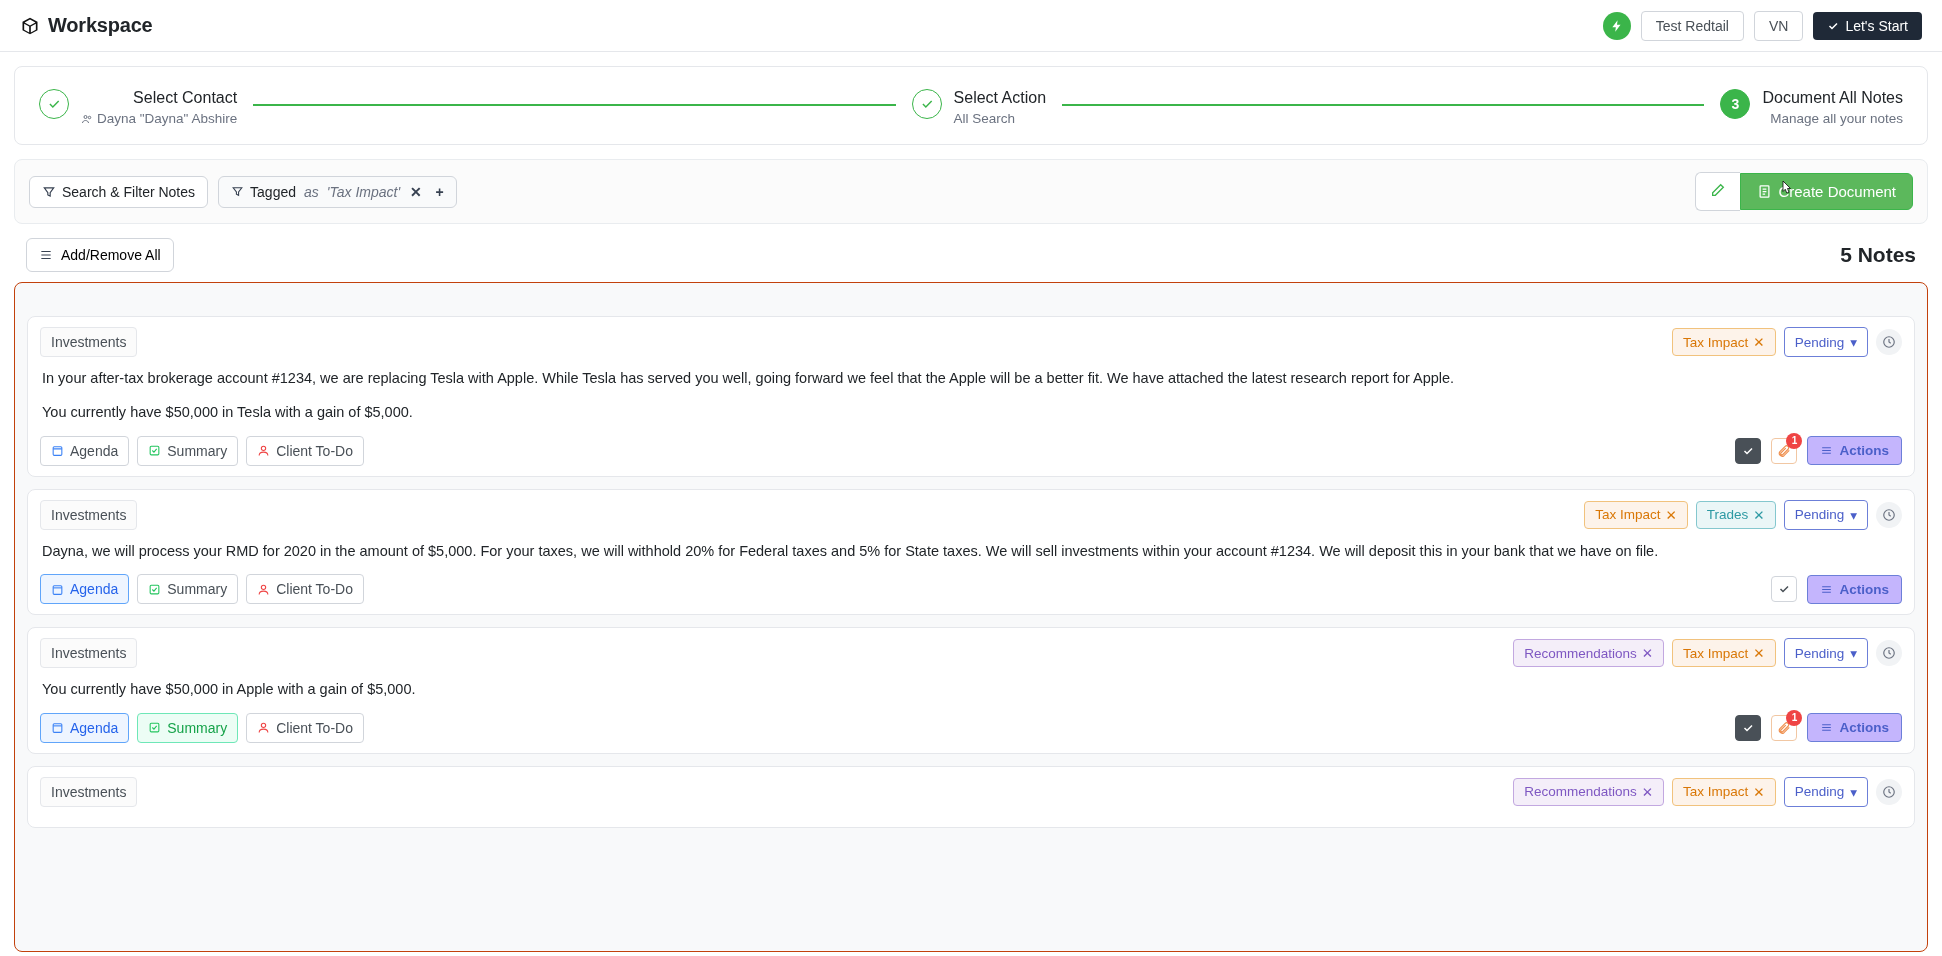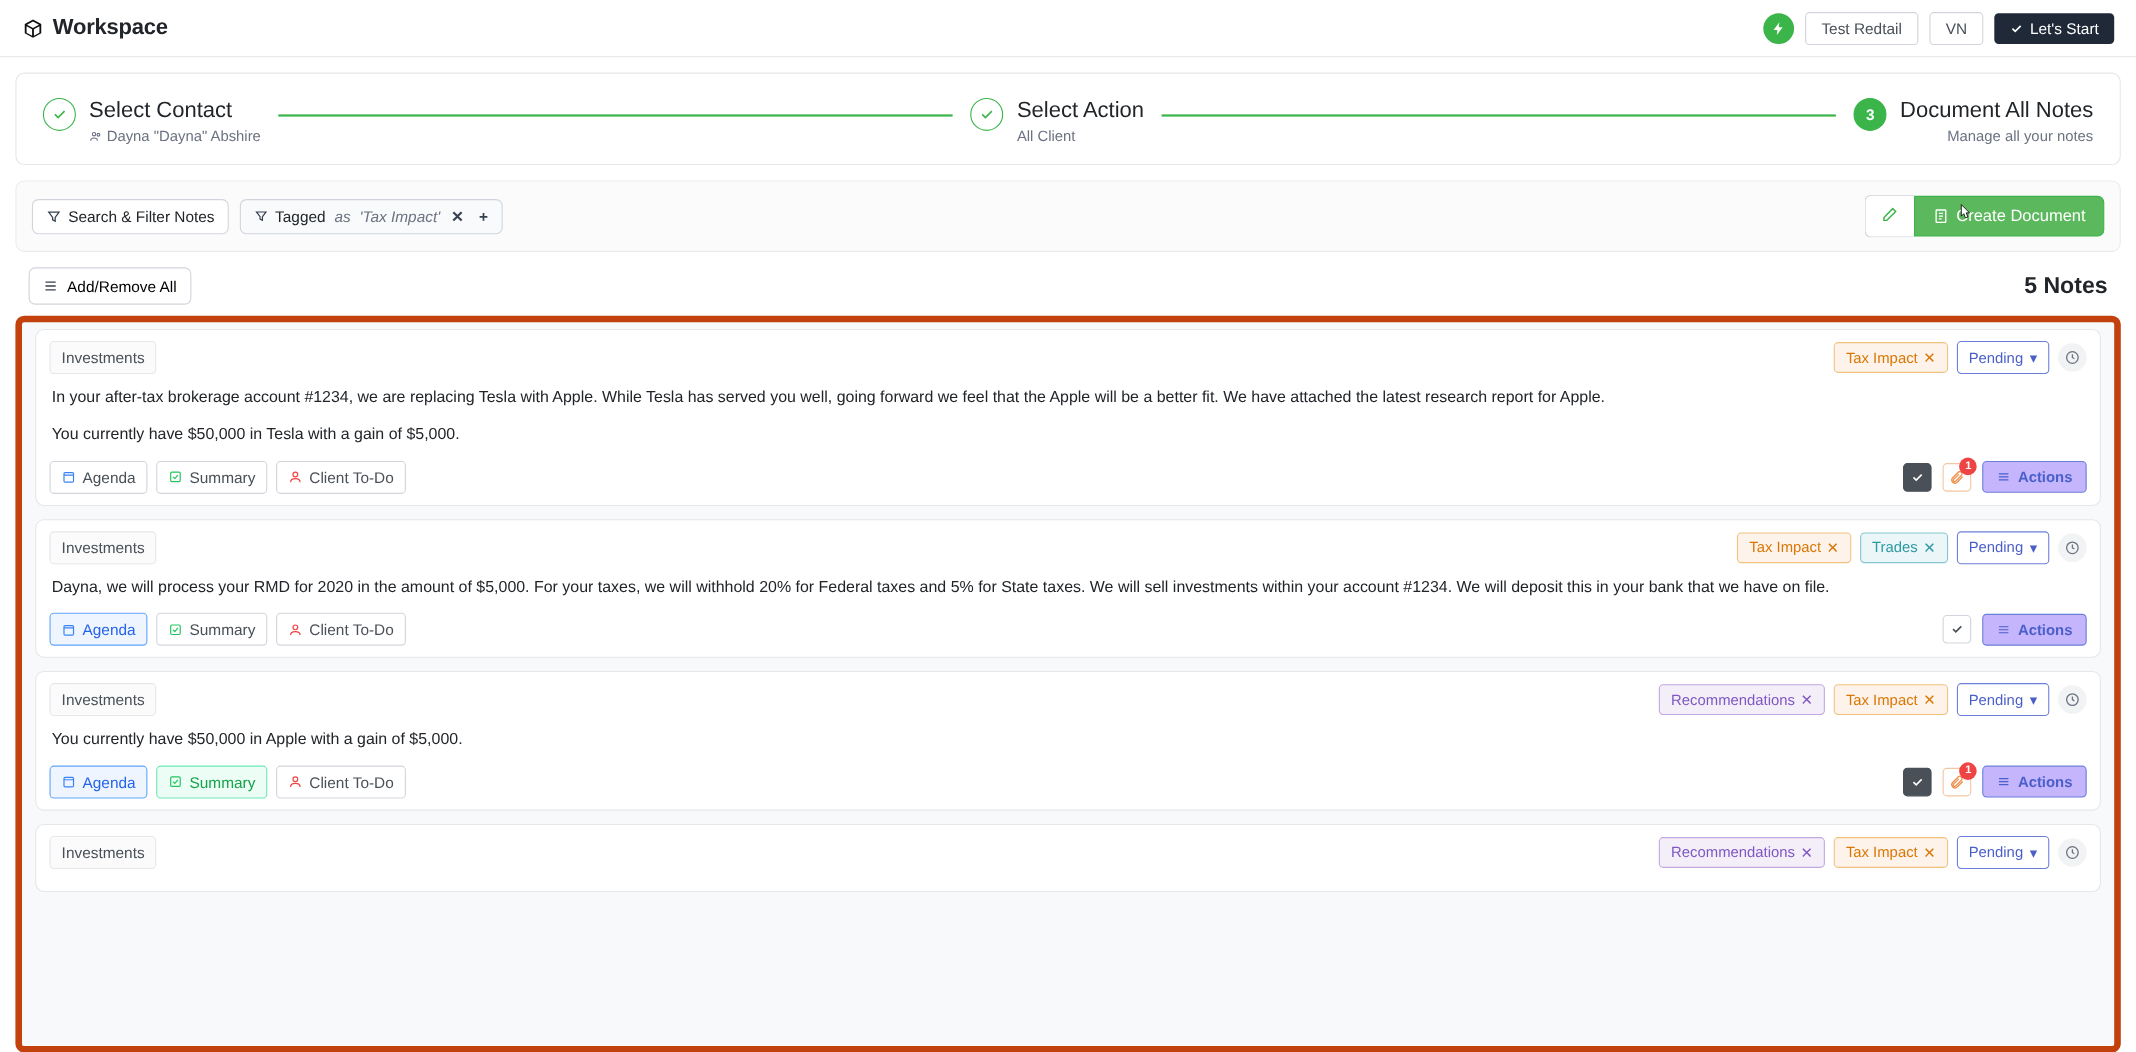--- a/index.html
+++ b/index.html
@@ -14,21 +14,21 @@
 .bolt-badge { width: 28px; height: 28px; border-radius: 50%; background: #3bb54a; display: flex; align-items: center; justify-content: center; color: #fff; font-size: 14px; }
 .outline-btn { padding: 6px 14px; border: 1px solid #d1d5db; background: #fff; border-radius: 4px; font-size: 14px; color: #495057; cursor: pointer; }
 .lets-start-btn { padding: 6px 14px; border: none; background: #1f2937; color: #fff; border-radius: 4px; font-size: 14px; cursor: pointer; display: flex; align-items: center; gap: 6px; }
 
 
 .steps-card { margin: 14px; border: 1px solid #e5e7eb; border-radius: 8px; padding: 22px 24px 18px; display: flex; align-items: flex-start; }
 .step { display: flex; align-items: flex-start; gap: 12px; }
 .step-icon { width: 30px; height: 30px; border-radius: 50%; border: 1.5px solid #3bb54a; display: flex; align-items: center; justify-content: center; color: #3bb54a; font-size: 15px; flex-shrink: 0; }
 .step-icon.filled { background: #3bb54a; color: #fff; border-color: #3bb54a; font-weight: 600; font-size: 14px; }
 .step-body { display: flex; flex-direction: column; gap: 4px; }
-.step-title { font-size: 20px; font-weight: 400; color: #212529; }
+.step-title { font-size: 16px; font-weight: 400; color: #212529; text-align: right; }
 .step-sub { font-size: 13.5px; color: #6b7280; display: flex; align-items: center; gap: 4px; }
 .step-line { flex: 1; height: 1.5px; background: #3bb54a; margin: 15px 16px 0; }
 .step3 { text-align: right; }
 .step3 .step-body { align-items: flex-end; }
 
 
 .filter-row { margin: 0 14px; border: 1px solid #e9ecef; border-radius: 8px; padding: 12px 14px; display: flex; align-items: center; justify-content: space-between; background: #fbfbfb; }
 .filter-left { display: flex; align-items: center; gap: 10px; }
 .filter-chip { display: flex; align-items: center; gap: 6px; padding: 7px 12px; border: 1px solid #d1d5db; border-radius: 6px; background: #fff; font-size: 14px; color: #212529; cursor: pointer; }
 .filter-tagged { display: flex; align-items: center; gap: 6px; padding: 7px 12px; border: 1px solid #d1d5db; border-radius: 6px; background: #f9fafb; font-size: 14px; color: #212529; }
@@ -37,21 +37,21 @@
 .filter-right { display: flex; align-items: center; gap: 0; }
 .pencil-btn { padding: 9px 14px; border: 1px solid #d1d5db; border-right: none; border-radius: 6px 0 0 6px; background: #fff; cursor: pointer; color: #3bb54a; }
 .create-doc-btn { padding: 9px 16px; border: 1px solid #3bb54a; border-radius: 0 6px 6px 0; background: #5cb85c; color: #fff; font-size: 15px; font-weight: 500; cursor: pointer; display: flex; align-items: center; gap: 6px; }
 
 
 .list-header { margin: 14px 26px 10px; display: flex; align-items: center; justify-content: space-between; }
 .add-remove-btn { display: flex; align-items: center; gap: 8px; padding: 8px 12px; border: 1px solid #d1d5db; border-radius: 6px; background: #fff; font-size: 14px; cursor: pointer; }
 .notes-count { font-size: 21px; font-weight: 600; }
 
 
-.notes-container { margin: 0 14px 0; border: 6px solid #c2410c; border-radius: 8px; padding: 0 0; background: #f8f9fa; height: 670px; overflow-y: auto; }
+.notes-container { margin: 0 14px 0; border: 1px solid #c2410c; border-radius: 8px; padding: 27px 0; background: #f8f9fa; height: 670px; overflow-y: auto; }
 .note-card { margin: 6px 12px 12px; border: 1px solid #e5e7eb; border-radius: 8px; background: #fff; padding: 10px 12px 10px; }
 .note-top { display: flex; align-items: center; justify-content: space-between; margin-bottom: 10px; }
 .note-left-top { display: flex; align-items: center; gap: 10px; }
 .note-cat { padding: 6px 10px; border: 1px solid #e5e7eb; border-radius: 4px; background: #fbfbfb; font-size: 14px; color: #495057; }
 .note-right-top { display: flex; align-items: center; gap: 8px; }
 
 .tag { display: inline-flex; align-items: center; gap: 5px; padding: 5px 10px; border-radius: 4px; font-size: 13.5px; border: 1px solid; }
 .tag.tax { background: #fdf3ea; border-color: #f1c27d; color: #d97706; }
 .tag.trades { background: #eaf6f7; border-color: #84c7ce; color: #2d99a3; }
 .tag.recs { background: #f4eef9; border-color: #c2a8e0; color: #7e57c2; }
@@ -142,21 +142,21 @@
   </div>
   <div class="step-line"></div>
   <div class="step">
     <span class="step-icon">
         <svg width="14" height="14" viewBox="0 0 24 24" fill="none" stroke="#3bb54a" stroke-width="2.5">
           <path d="M5 12l5 5L20 7"></path>
         </svg>
       </span>
     <div class="step-body">
       <span class="step-title">Select Action</span>
-      <span class="step-sub">All Client</span>
+      <span class="step-sub">All Search</span>
     </div>
   </div>
   <div class="step-line"></div>
   <div class="step step3">
     <span class="step-icon filled">3</span>
     <div class="step-body">
       <span class="step-title">Document All Notes</span>
       <span class="step-sub">Manage all your notes</span>
     </div>
   </div>

